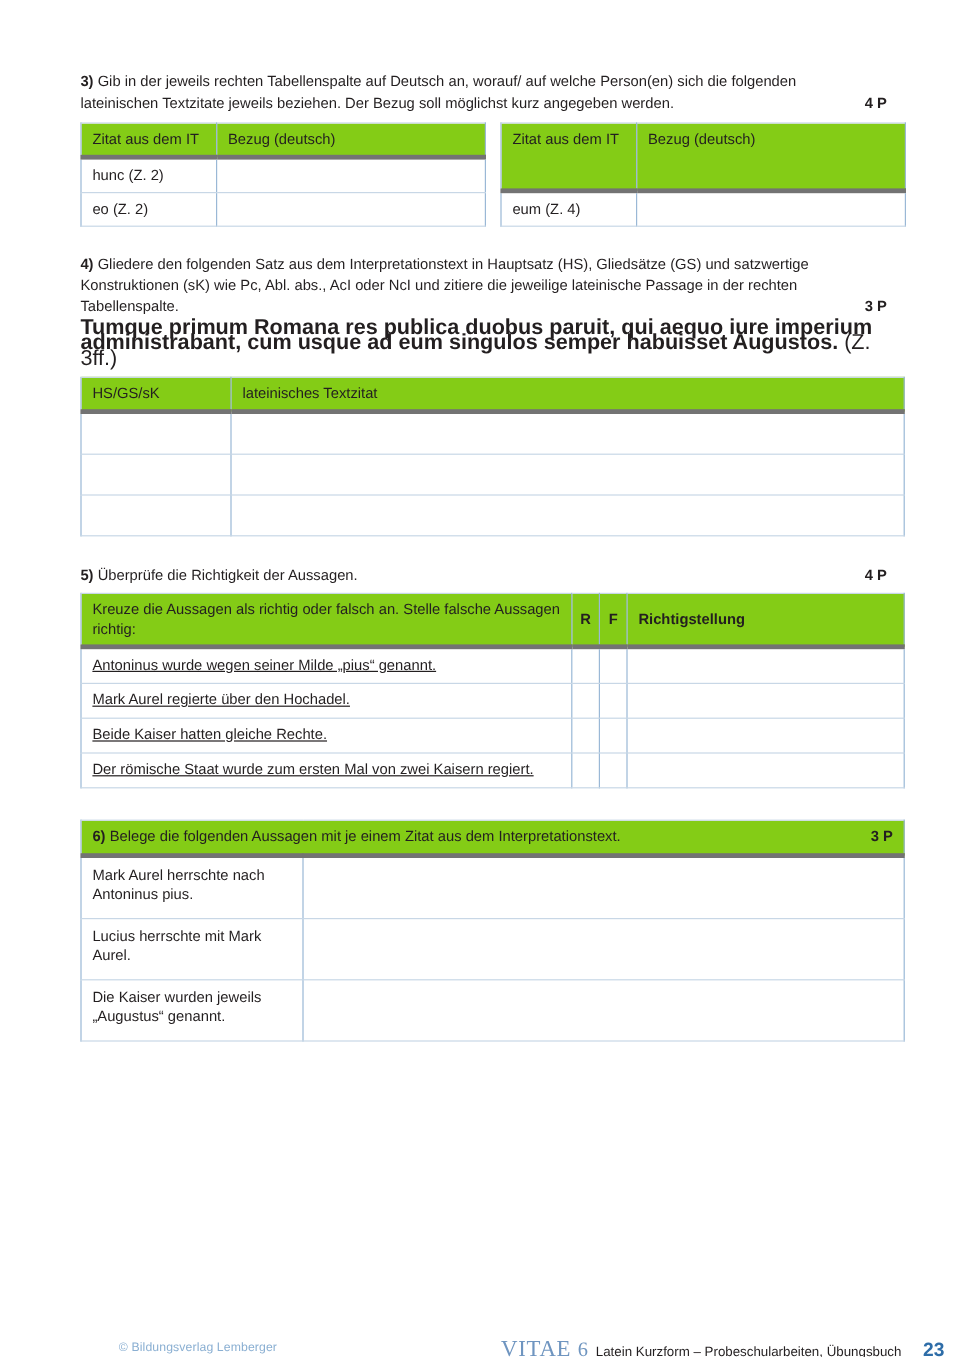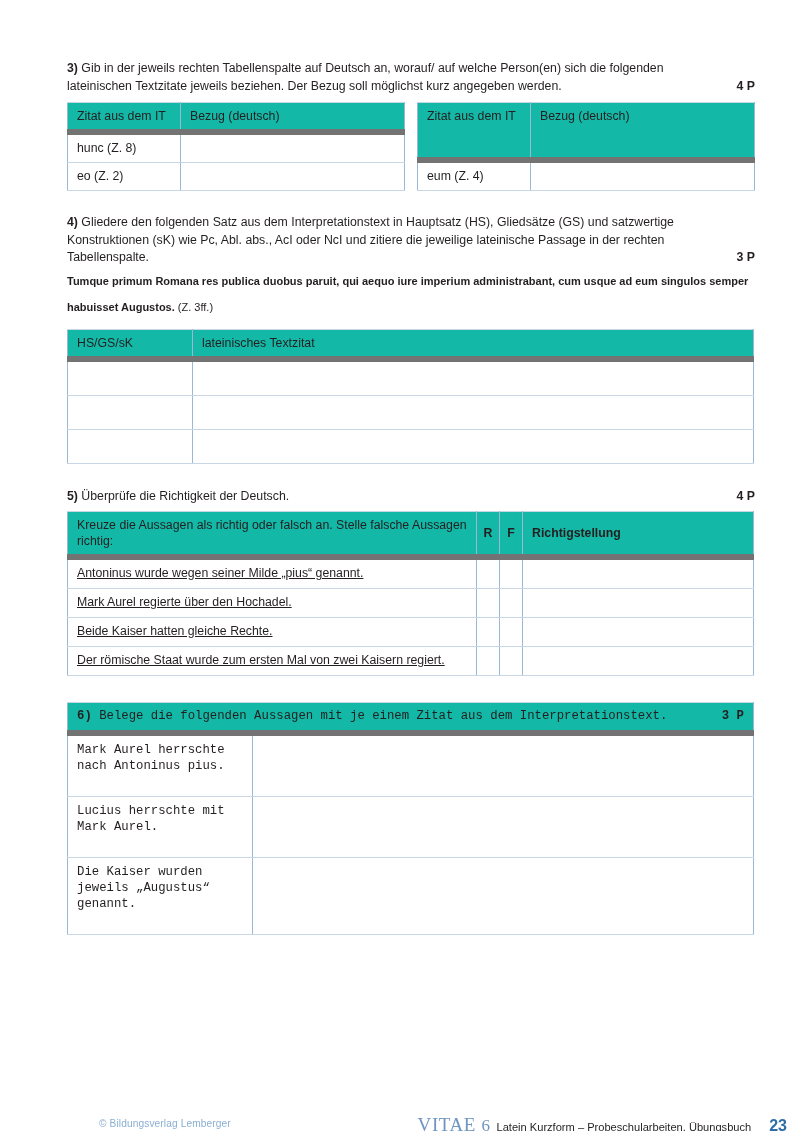--- a/index.html
+++ b/index.html
@@ -33,29 +33,29 @@
   .qblock { position: relative; }
   .qtext {
     font-size: 12.3px;
     line-height: 17.5px;
     color: #231f20;
     padding-right: 44px;
   }
   .qnum { font-weight: bold; }
   .points {
     position: absolute;
-    right: 0;
+    right: 16px;
     font-size: 12.3px;
     font-weight: bold;
     color: #231f20;
     line-height: 17.5px;
   }
   .latin-sentence {
-    font-size: 11px;
-    line-height: 26px;
+    font-size: 18px;
+    line-height: 13px;
     font-weight: bold;
     color: #231f20;
     margin-top: 1px;
   }
   .latin-sentence .ref { font-weight: normal; }
 
   
   table.grid {
     border-collapse: collapse;
     table-layout: fixed;
@@ -75,22 +75,22 @@
     border-bottom: 1px solid #c8d7e6;
     border-left: 1px solid #9ab8d6;
     border-right: 1px solid #9ab8d6;
     padding: 5px 8px 5px 9px;
     vertical-align: top;
     text-align: left;
     font-weight: normal;
     line-height: 16px;
   }
   table.grid th.hdr, table.grid td.hdr {
-    background: #14b8a6;
-    border-bottom: 6px solid #737373;
+    background: #84cc16;
+    border-bottom: 4px solid #737373;
   }
 
   
   .q3wrap {
     display: flex;
     gap: 12px;
     margin-top: 7px;
   }
   table.q3 { width: 338px; }
   table.q3 .c1 { width: 113px; }
@@ -115,23 +115,23 @@
   }
   table.q5 td.stmt { height: 17px; padding-top: 5px; padding-bottom: 6px; text-decoration: underline; }
   table.q5 .rich {
     text-align: left;
     font-weight: bold;
     vertical-align: middle;
   }
   table.q5 th.hdr-top { vertical-align: top; }
 
   
-  table.q6 { width: 687px; font-family: Liberation Mono, monospace; }
+  table.q6 { width: 687px; }
   table.q6 .c1 { width: 185px; }
-  table.q6 td.bigpad { padding-top: 6px; padding-bottom: 22px; }
+  table.q6 td.bigpad { padding-top: 6px; padding-bottom: 12px; }
   .q6head {
     position: relative;
     padding: 5px 9px 6px 9px;
   }
   .q6head .pts {
     position: absolute;
     right: 9px;
     top: 5px;
     font-weight: bold;
   }
@@ -199,21 +199,21 @@
           <colgroup>
               <col class="c1">
               <col>
             </colgroup>
           <tbody>
             <tr>
               <th class="hdr">Zitat aus dem IT</th>
               <th class="hdr">Bezug (deutsch)</th>
             </tr>
             <tr>
-              <td>hunc (Z. 8)</td>
+              <td>hunc (Z. 2)</td>
               <td></td>
             </tr>
             <tr>
               <td>eo (Z. 2)</td>
               <td></td>
             </tr>
           </tbody>
         </table>
 
         <table class="grid q3">
@@ -265,21 +265,21 @@
             <td class="empty"></td>
             <td class="empty"></td>
           </tr>
         </tbody>
       </table>
     </div>
 
     <div class="sp-q5"></div>
 
     <div class="qblock">
-      <div class="qtext"><span class="qnum">5)</span> <span>Überprüfe die Richtigkeit der Deutsch.</span></div>
+      <div class="qtext"><span class="qnum">5)</span> <span>Überprüfe die Richtigkeit der Aussagen.</span></div>
       <div class="points" style="top:0px;">4 P</div>
 
       <table class="grid q5">
         <colgroup>
             <col class="c1">
             <col class="c2">
             <col class="c3">
             <col>
           </colgroup>
         <tbody>

